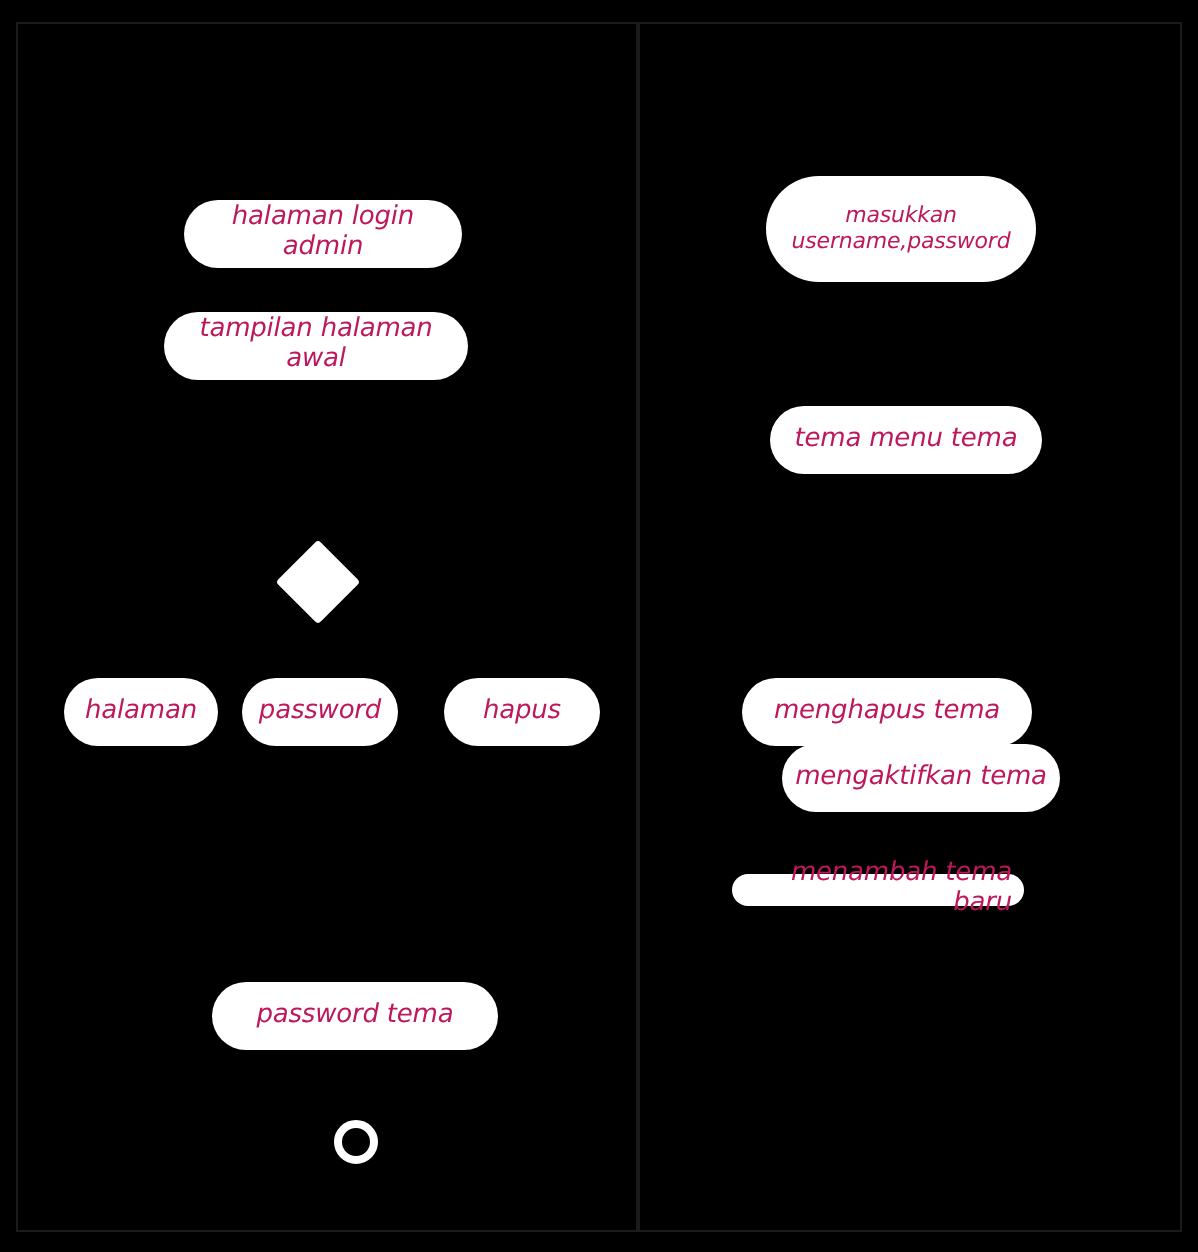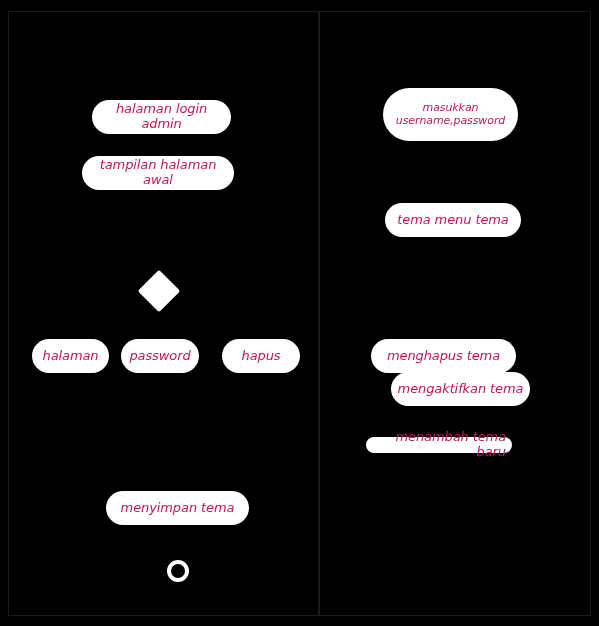--- a/index.html
+++ b/index.html
@@ -95,21 +95,21 @@
   <div class="node node-1line" style="left:82px; top:156px; width:152px; height:34px;">tampilan halaman awal</div>
 
   <div class="diamond" style="left:144px; top:276px; width:30px; height:30px;"></div>
 
   <div class="node node-1line" style="left:32px; top:339px; width:77px; height:34px;">halaman</div>
 
   <div class="node node-1line" style="left:121px; top:339px; width:78px; height:34px;">password</div>
 
   <div class="node node-1line" style="left:222px; top:339px; width:78px; height:34px;">hapus</div>
 
-  <div class="node node-1line" style="left:106px; top:491px; width:143px; height:34px;">menyimpan tema</div>
+  <div class="node node-1line" style="left:106px; top:491px; width:143px; height:34px;">password tema</div>
 
   <div class="end-ring" style="left:167px; top:560px; width:22px; height:22px;"></div>
 
   <div class="node node-2line" style="left:383px; top:88px; width:135px; height:53px;">masukkan
 username,password</div>
 
   <div class="node node-1line" style="left:385px; top:203px; width:136px; height:34px;">tema menu tema</div>
 
   <div class="node node-1line" style="left:371px; top:339px; width:145px; height:34px;">menghapus tema</div>
 

